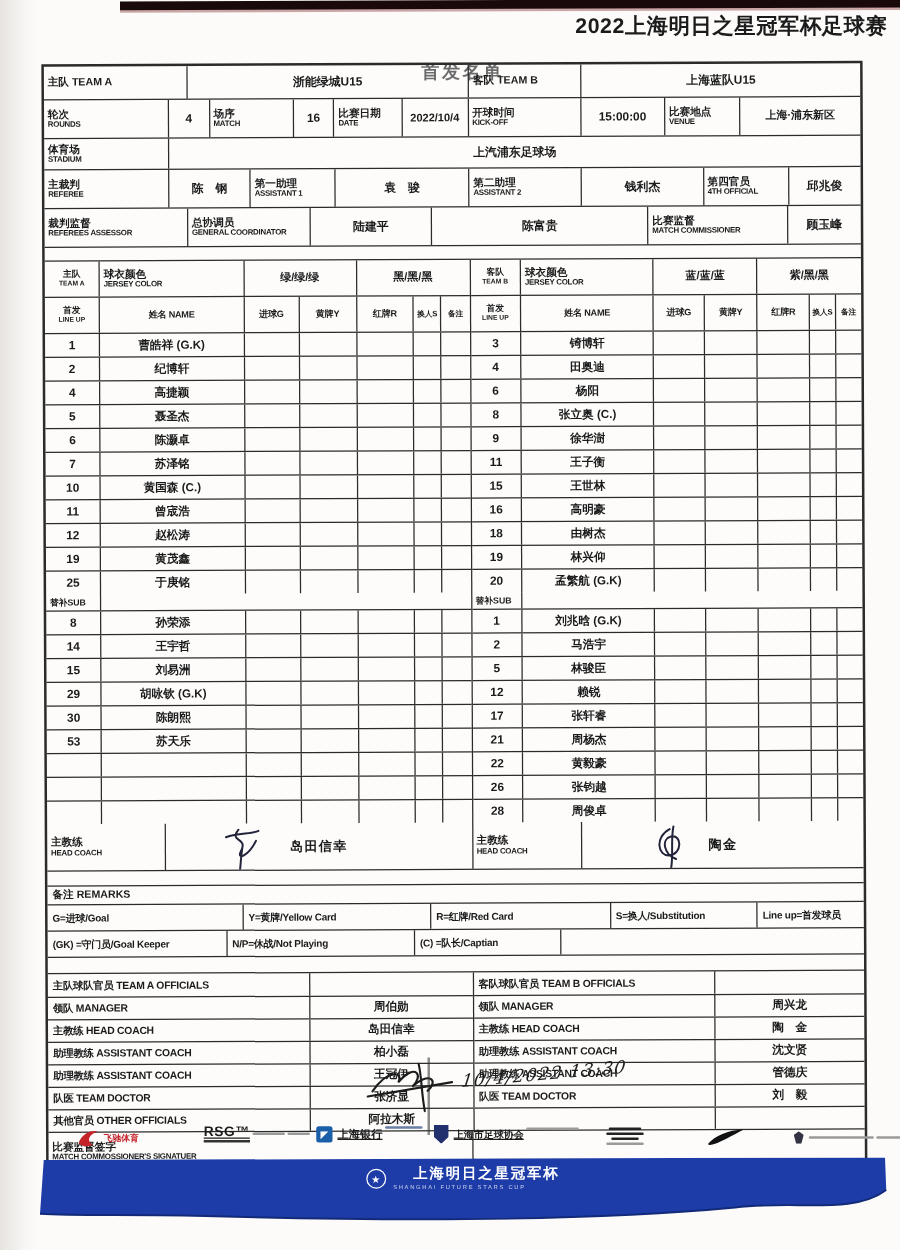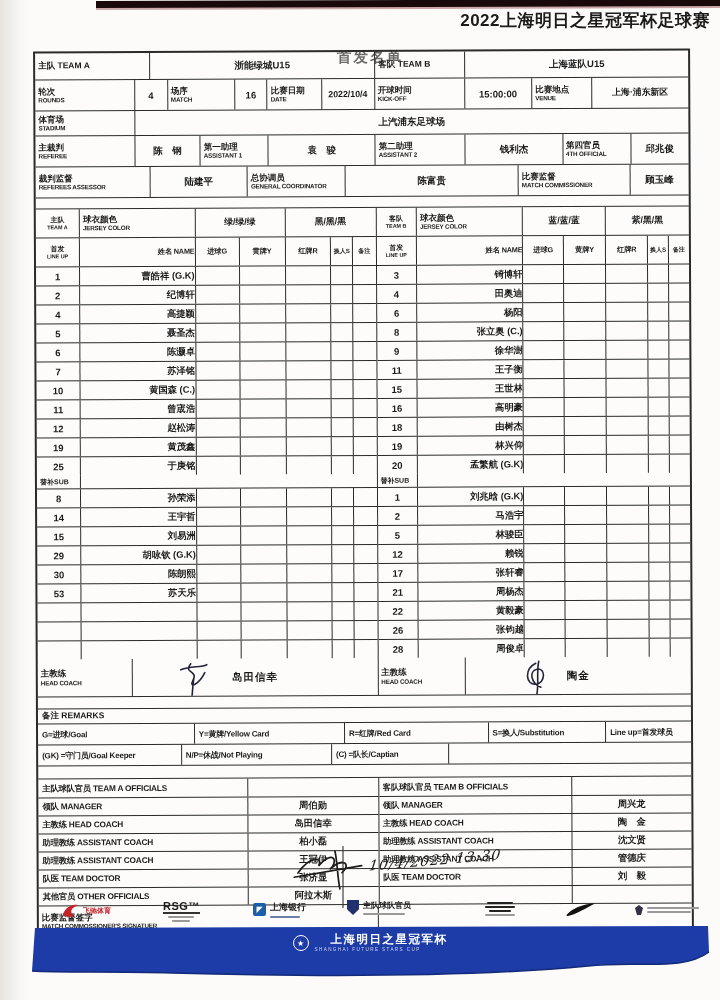--- a/index.html
+++ b/index.html
@@ -35,21 +35,21 @@
   .r-gap10{height:10px;} .r-gap11{height:11px;} .r-gap12{height:12px;}
 
   
   .halves{display:flex;border-bottom:1px solid #2b2b2b;}
   .half{width:52.07%;}
   .half.hleft{border-right:1px solid #2b2b2b;}
   .half.hright{width:47.93%;}
   .hrow{display:flex;border-bottom:1px solid #2b2b2b;height:18px;}
   .hrow:last-child{border-bottom:none;}
   .r-jersey{height:28px;} .r-colhead{height:28px;} .r-sublabel{height:13px;} .r-coach{height:37px;border-bottom:none;}
-  .cnum{width:13%;} .cname{width:34%;justify-content:flex-end;} .cg{width:13%;} .cy{width:13.5%;} .cr{width:13.5%;}
+  .cnum{width:13%;} .cname{width:34%;} .cg{width:13%;} .cy{width:13.5%;} .cr{width:13.5%;}
   .cs{width:6.5%;} .cnote{width:6.5%;border-right:none;}
   .jteam{width:13%;} .jlab{width:34%;} .jc1{width:26.5%;} .jc2{width:26.5%;border-right:none;}
   .jersey-val{font-size:8.8px;font-weight:bold;white-space:nowrap;}
   .colhead .hd{font-size:7.3px;font-weight:bold;white-space:nowrap;letter-spacing:-.2px;}
   .colhead .cs .hd,.colhead .cnote .hd{font-size:6.2px;}
   .hd2{flex-direction:column;align-items:center;justify-content:center;}
   .hd2 .zh{font-size:7px;font-weight:bold;line-height:1.2;}
   .hd2 .en{font-size:5.4px;font-weight:bold;line-height:1.2;}
   .pnum{font-size:9.5px;font-weight:bold;}
   .pname{font-size:9.3px;font-weight:bold;white-space:nowrap;}
@@ -83,21 +83,21 @@
   .sig-empty{width:47.93%;border-right:none;}
 
   .handwriting{position:absolute;left:292px;top:840px;width:280px;height:60px;transform:rotate(-3deg);pointer-events:none;}
   .hw-date{position:absolute;left:78px;top:12px;font-family:"DejaVu Serif",serif;font-style:italic;
      font-size:14px;transform:skewX(-12deg) rotate(-2deg);letter-spacing:1px;color:#1d1d1d;white-space:nowrap;}
   .fold-line{position:absolute;left:342px;top:846px;width:1.5px;height:62px;background:rgba(45,45,45,.55);}
 
   
   .logos{position:absolute;left:35px;top:897px;width:653px;height:30px;}
   .logo{position:absolute;display:flex;align-items:center;gap:4px;}
-  .logo .col{display:flex;flex-direction:column;align-items:center;gap:2px;}
+  .logo .col{display:flex;flex-direction:row;align-items:center;gap:2px;text-decoration:underline;}
   .bar{height:2px;background:#9a9a9a;border-radius:1px;}
   .redtext{color:var(--logo-red);font-size:7px;font-weight:bold;white-space:nowrap;}
   .rsg{font-size:11px;font-weight:900;letter-spacing:.5px;border-bottom:2px solid #333;line-height:1.1;}
   .banksq{width:13px;height:13px;background:var(--bank-blue);border-radius:2px;color:#fff;
      display:flex;align-items:center;justify-content:center;font-size:8px;font-weight:bold;}
   .bankname{font-size:9px;font-weight:900;white-space:nowrap;}
   .shield{width:12px;height:15px;background:#23306e;
      clip-path:polygon(0 0,100% 0,100% 62%,50% 100%,0 62%);}
   .faname{font-size:8px;font-weight:900;white-space:nowrap;}
   .stad{display:flex;flex-direction:column;gap:2px;align-items:center;}
@@ -188,25 +188,25 @@
         <span class="en">4TH OFFICIAL</span>
       </div>
     <div class="c val last" style="width:8.8%">邱兆俊</div>
   </div>
 
   <div class="row r-assess">
     <div class="c lab" style="width:17.6%">
       <span class="zh">裁判监督</span>
         <span class="en">REFEREES ASSESSOR</span>
       </div>
-    <div class="c val" style="width:14.9%">陆建平</div>
     <div class="c lab" style="width:15%">
       <span class="zh">总协调员</span>
         <span class="en">GENERAL COORDINATOR</span>
       </div>
+    <div class="c val" style="width:14.9%">陆建平</div>
     <div class="c val" style="width:26.5%">陈富贵</div>
     <div class="c lab" style="width:17.1%">
       <span class="zh">比赛监督</span>
         <span class="en">MATCH COMMISSIONER</span>
       </div>
     <div class="c val last" style="width:8.9%">顾玉峰</div>
   </div>
 
   <div class="row r-gap10">
       <div class="c last" style="width:100%"></div>
@@ -819,21 +819,21 @@
   <div class="logo" style="left:218px;top:4px">
     <span class="banksq">◤</span>
     <div class="col" style="align-items:flex-start">
       <span class="bankname">上海银行</span>
       <span class="bar" style="width:30px;background:#6a7fa5"></span>
     </div>
   </div>
   <div class="logo" style="left:312px;top:3px">
     <span class="shield"></span>
     <div class="col" style="align-items:flex-start">
-      <span class="faname">主队球队官员</span>
+      <span class="faname">上海市足球协会</span>
       <span class="bar" style="width:42px"></span>
     </div>
   </div>
   <div class="logo" style="left:450px;top:5px">
     <div class="stad">
       <i style="width:26px"></i>
         <i style="width:30px"></i>
         <i style="width:22px"></i>
       <span class="bar" style="width:30px"></span>
     </div>

